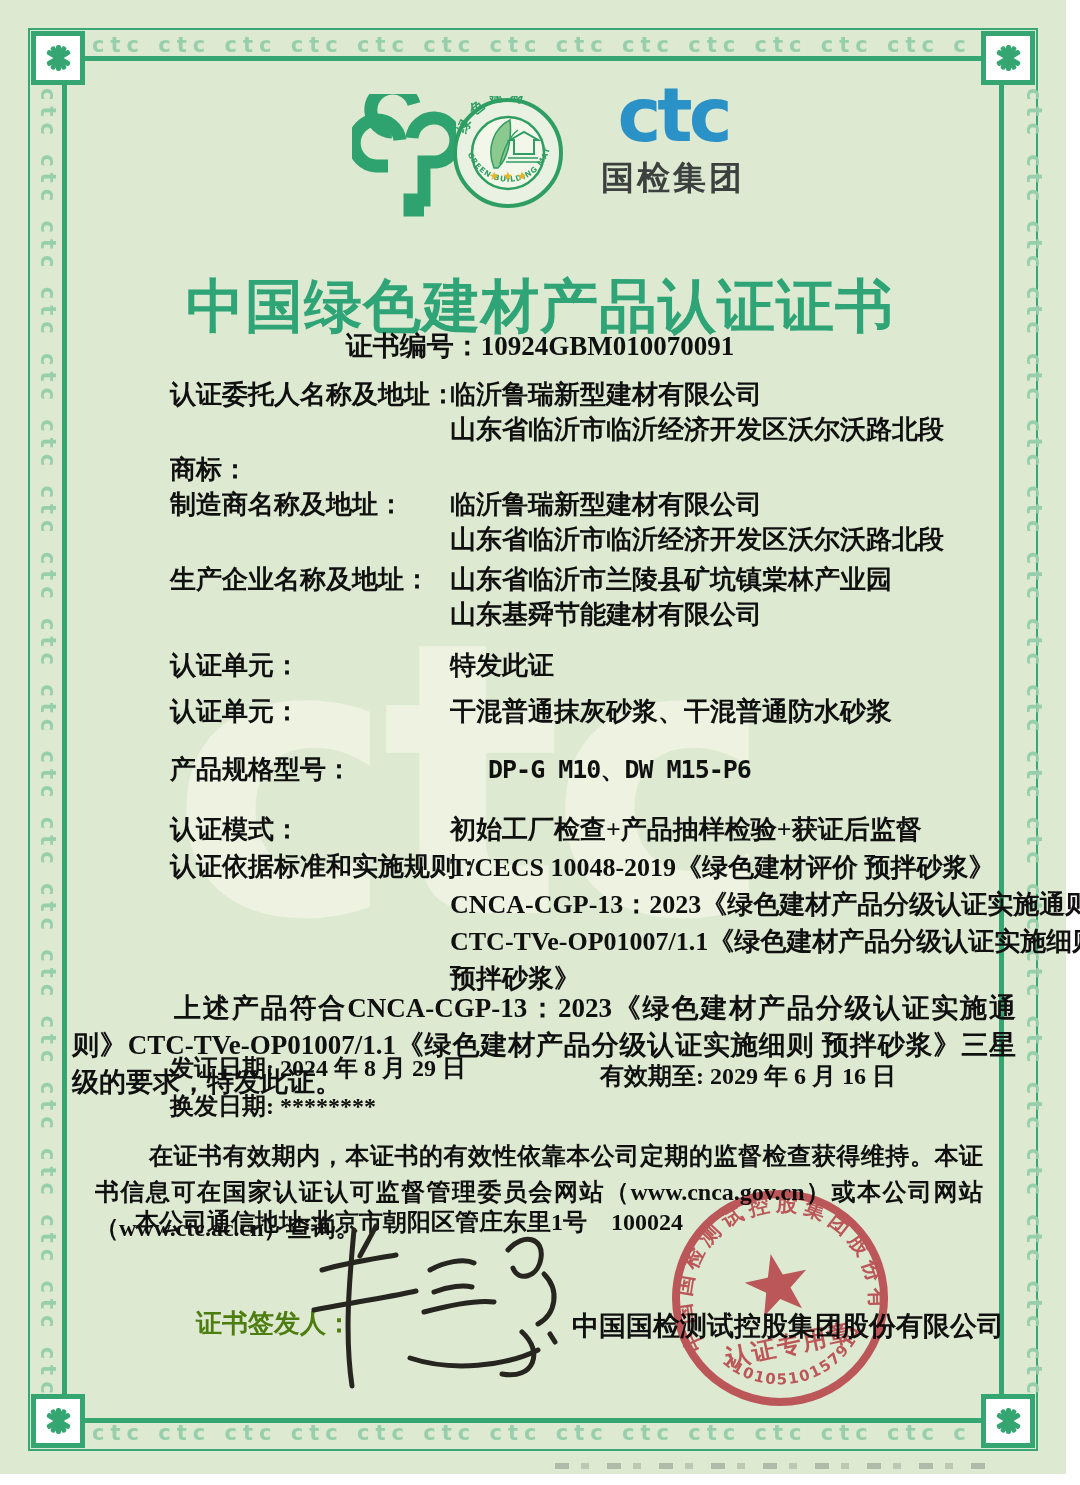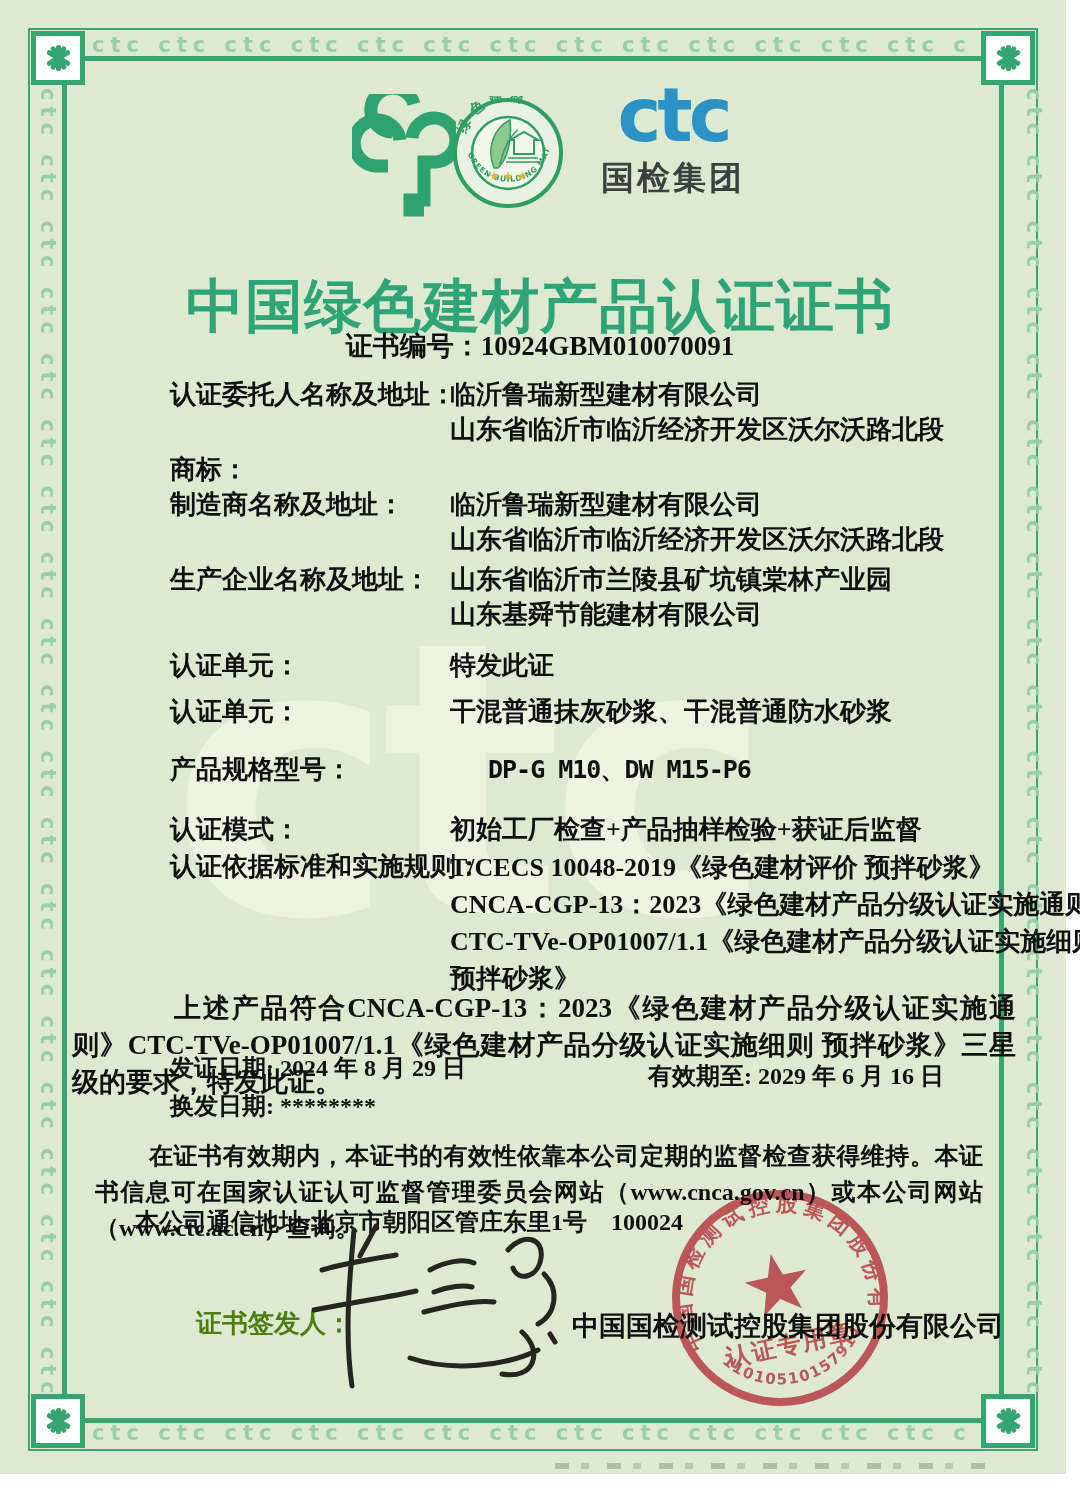--- a/index.html
+++ b/index.html
@@ -207,21 +207,21 @@
       <div>CNCA-CGP-13：2023《绿色建材产品分级认证实施通则》</div>
       <div>CTC-TVe-OP01007/1.1《绿色建材产品分级认证实施细则</div>
       <div>预拌砂浆》</div>
     </span>
   </div>
 
   <div class="statement">上述产品符合CNCA-CGP-13：2023《绿色建材产品分级认证实施通则》CTC-TVe-OP01007/1.1《绿色建材产品分级认证实施细则 预拌砂浆》三星级的要求，特发此证。</div>
 
   <div class="date-line" style="left:170px;top:1052px;">发证日期: 2024 年 8 月 29 日</div>
   <div class="date-line" style="left:170px;top:1090px;">换发日期: ********</div>
-  <div class="date-line" style="left:600px;top:1060px;margin-left:48px;">有效期至: 2029 年 6 月 16 日</div>
+  <div class="date-line" style="left:600px;top:1060px;">有效期至: 2029 年 6 月 16 日</div>
 
   <div class="notice">在证书有效期内，本证书的有效性依靠本公司定期的监督检查获得维持。本证书信息可在国家认证认可监督管理委员会网站（www.cnca.gov.cn）或本公司网站（www.ctc.ac.cn）查询。</div>
   <div class="address">本公司通信地址:北京市朝阳区管庄东里1号　100024</div>
 
   <div class="signer-label">证书签发人：</div>
 
   <div class="signature">
     <svg width="280" height="190" viewBox="0 0 280 190" fill="none" stroke="#26251f" stroke-width="5" stroke-linecap="round">
       <path d="M62,18 C58,62 52,120 60,174"></path>
       <path d="M30,58 C58,50 88,46 104,43"></path>

